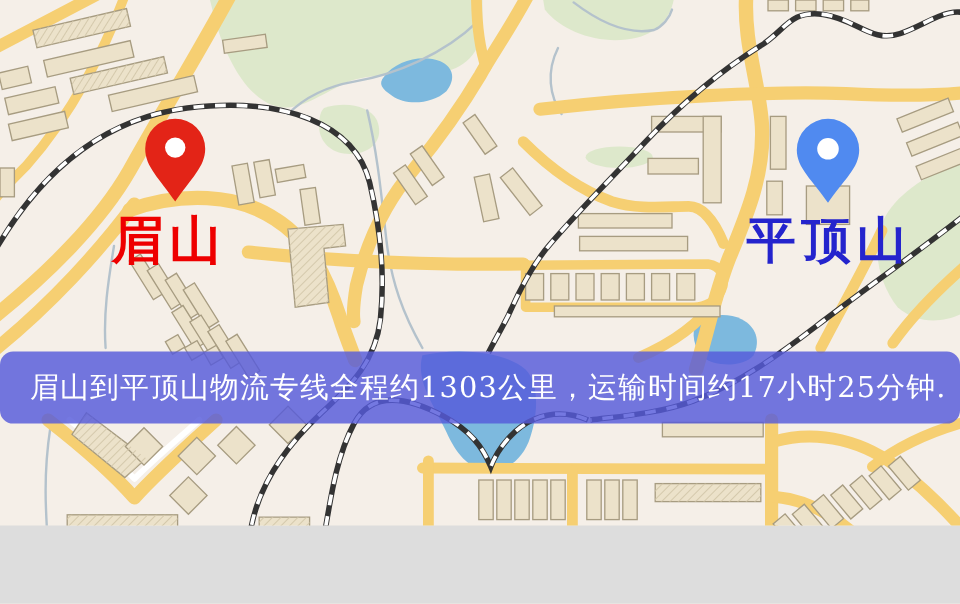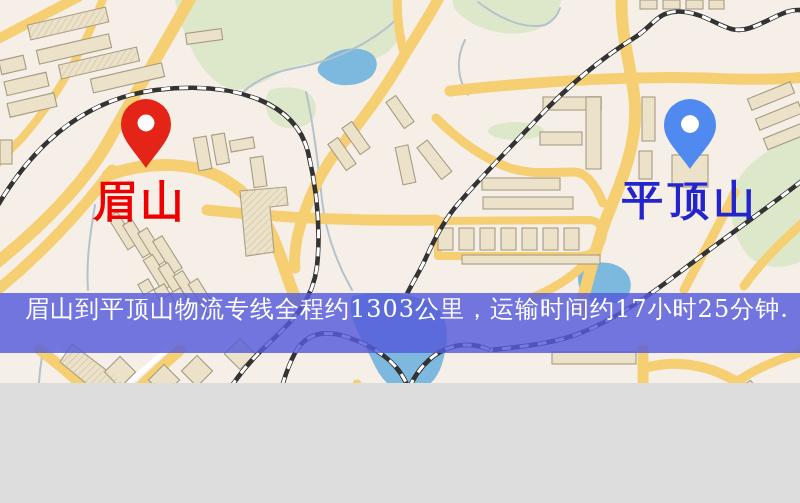--- a/index.html
+++ b/index.html
@@ -1,17 +1,17 @@
 <!DOCTYPE html>
 <html><head>
 <meta charset="utf-8">
 <style>
   html,body{margin:0;padding:0;background:#ddd;}
   .stage{
-    position:relative;width:800px;height:383px;overflow:hidden;
+    position:relative;width:800px;height:438px;overflow:hidden;
     font-family:"DejaVu Sans","Liberation Sans",sans-serif;
     -webkit-user-select:none;user-select:none;
   }
   .stage svg{position:absolute;left:0;top:0;display:block;}
   
   #roads path{fill:none;stroke-linecap:round;stroke-linejoin:round;}
   #minor-roads path{fill:none;stroke-linecap:round;stroke-linejoin:round;}
   #buildings rect,#buildings path{stroke:#a79c81;stroke-width:1.1;}
   #hatch-overlays rect,#hatch-overlays path{stroke:none;}
   #streams path{fill:none;stroke:#b4c2cc;stroke-width:2;stroke-linecap:round;}
@@ -23,21 +23,21 @@
   .city-label{
     position:absolute;transform:translateX(-50%);
     font-weight:bold;line-height:1;white-space:nowrap;
     letter-spacing:5px;
   }
   .label-origin{left:141px;top:180px;font-size:43px;}
   .label-destination{left:691px;top:180px;font-size:41px;text-align:right;}
   
   .route-banner{
     position:absolute;left:0;top:293px;width:800px;height:60px;
-    display:flex;
+    display:flex;align-items:center;border-radius:11px;
   }
   .route-banner .banner-text{
     padding-left:25px;font-size:24px;letter-spacing:1px;
     font-family:"DejaVu Serif","Liberation Serif",serif;
     white-space:nowrap;
   }
 </style>
 </head>
 <body>
 

